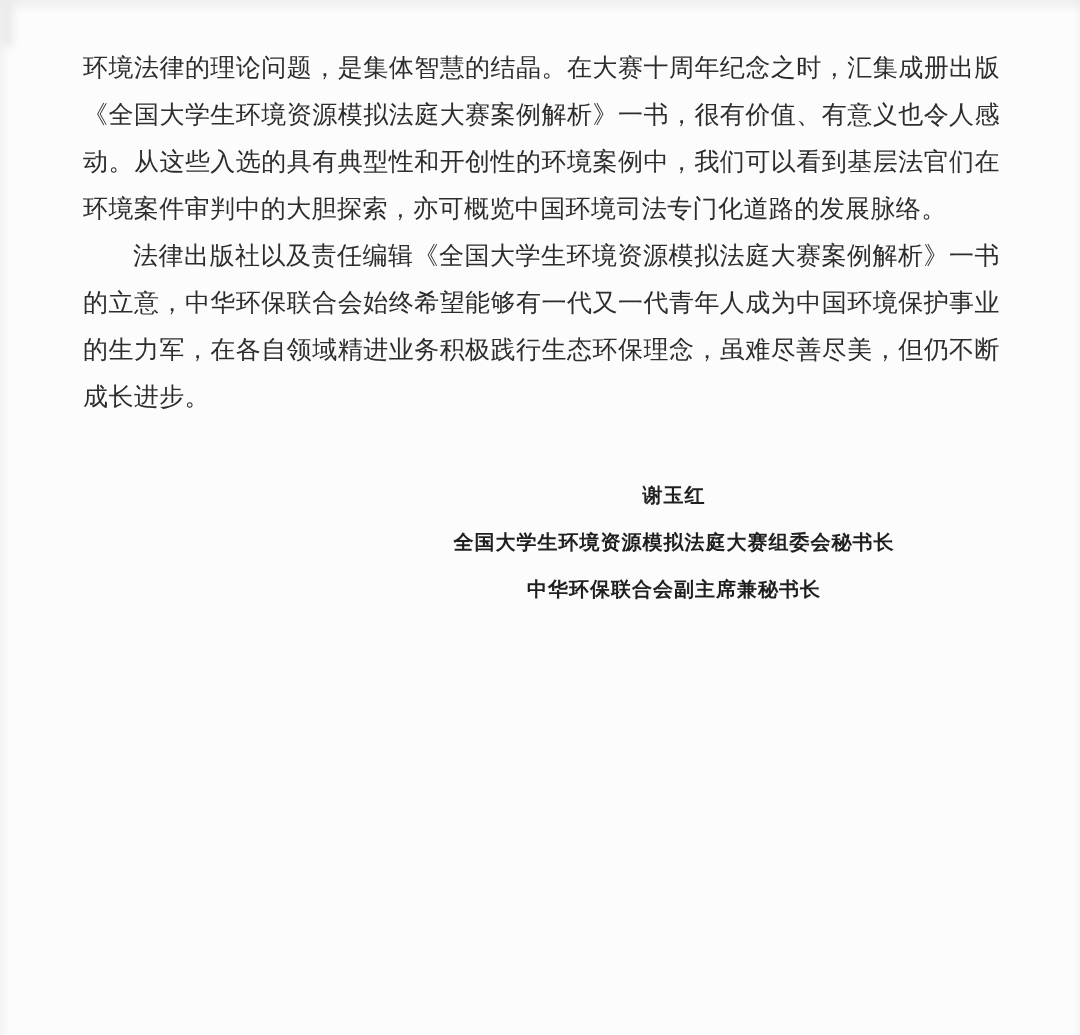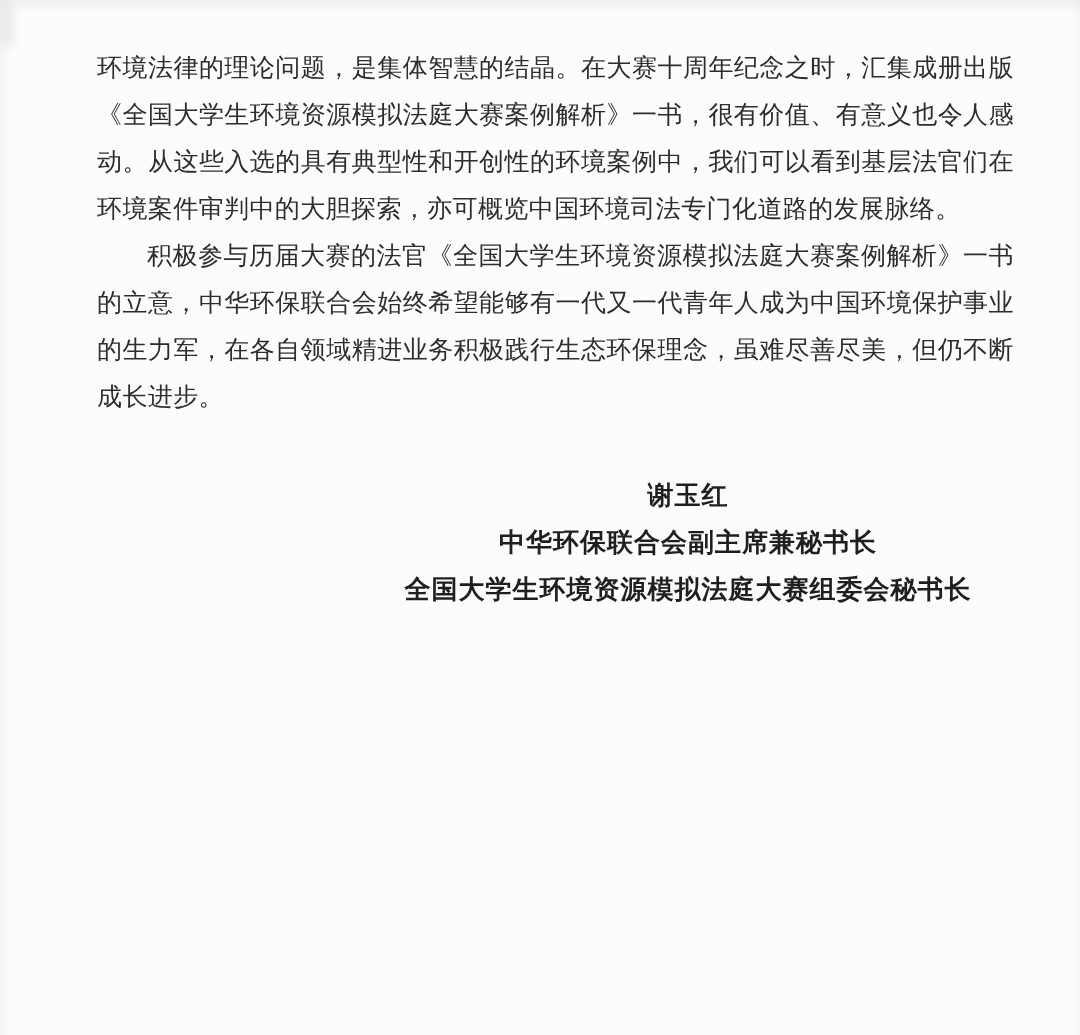--- a/index.html
+++ b/index.html
@@ -28,21 +28,21 @@
     position: absolute;
     left: 0;
     top: 0;
     width: 13px;
     height: 46px;
     background: #e9e9e9;
     filter: blur(4px);
   }
   .content {
     position: absolute;
-    left: 97px;
+    left: 83px;
     top: 44px;
     width: 917px;
     font-size: 25px;
     line-height: 47px;
     letter-spacing: 0.4px;
     color: #2d2d2d;
     text-align: justify;
     text-justify: inter-character;
   }
   .content p {
@@ -51,38 +51,38 @@
   }
   .content p.indent {
     text-indent: 2em;
   }
   .signature {
     margin-top: 52px;
     padding-left: 265px; 
     text-align: center;
     font-family: "DejaVu Sans", "Liberation Sans", sans-serif;
     font-weight: bold;
-    font-size: 26px;
+    font-size: 20px;
     line-height: 47px;
     letter-spacing: 1px;
     color: #1f1f1f;
   }
   .signature div {
     white-space: nowrap;
   }
 </style>
 </head>
 <body>
 
 <div class="page">
   <div class="artifact-tl"></div>
 
   <div class="content">
     <p>环境法律的理论问题，是集体智慧的结晶。在大赛十周年纪念之时，汇集成册出版《全国大学生环境资源模拟法庭大赛案例解析》一书，很有价值、有意义也令人感动。从这些入选的具有典型性和开创性的环境案例中，我们可以看到基层法官们在环境案件审判中的大胆探索，亦可概览中国环境司法专门化道路的发展脉络。</p>
-    <p class="indent">积极参与历届大赛的法官《全国大学生环境资源模拟法庭大赛案例解析》一书的立意，中华环保联合会始终希望能够有一代又一代青年人成为中国环境保护事业的生力军，在各自领域精进业务积极践行生态环保理念，虽难尽善尽美，但仍不断成长进步。</p>
+    <p class="indent">法律出版社以及责任编辑《全国大学生环境资源模拟法庭大赛案例解析》一书的立意，中华环保联合会始终希望能够有一代又一代青年人成为中国环境保护事业的生力军，在各自领域精进业务积极践行生态环保理念，虽难尽善尽美，但仍不断成长进步。</p>
 
     <div class="signature">
       <div>谢玉红</div>
+      <div>全国大学生环境资源模拟法庭大赛组委会秘书长</div>
       <div>中华环保联合会副主席兼秘书长</div>
-      <div>全国大学生环境资源模拟法庭大赛组委会秘书长</div>
     </div>
   </div>
 </div>
 
 </body></html>

